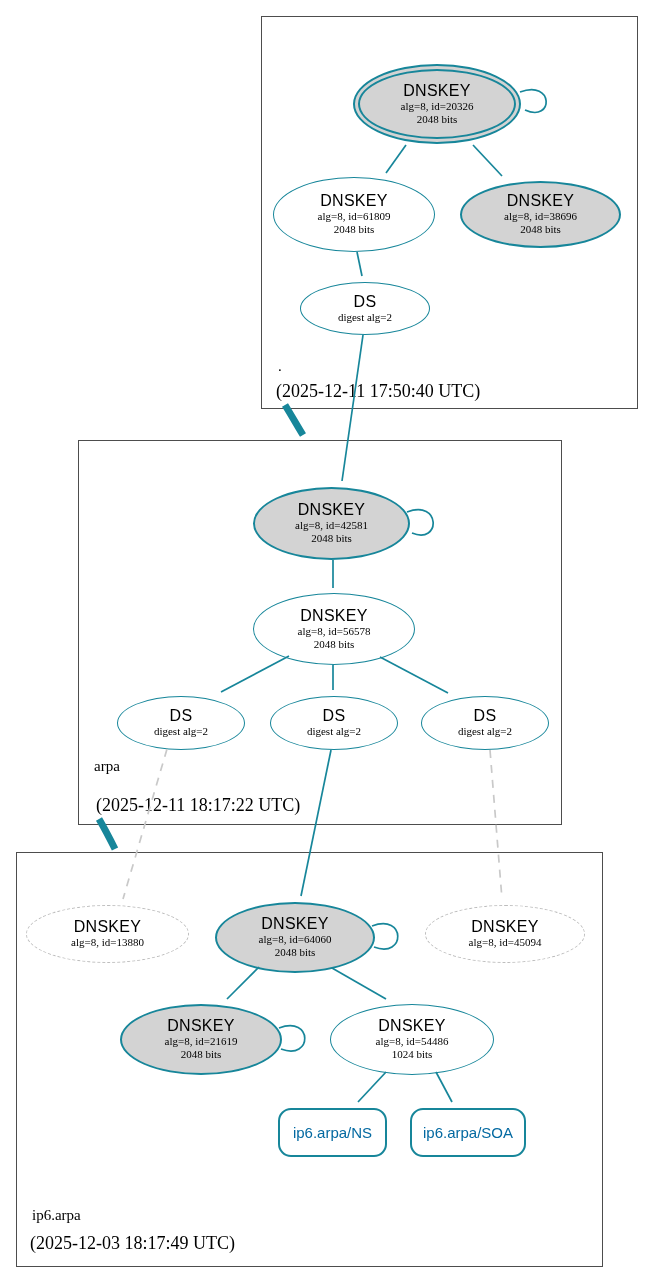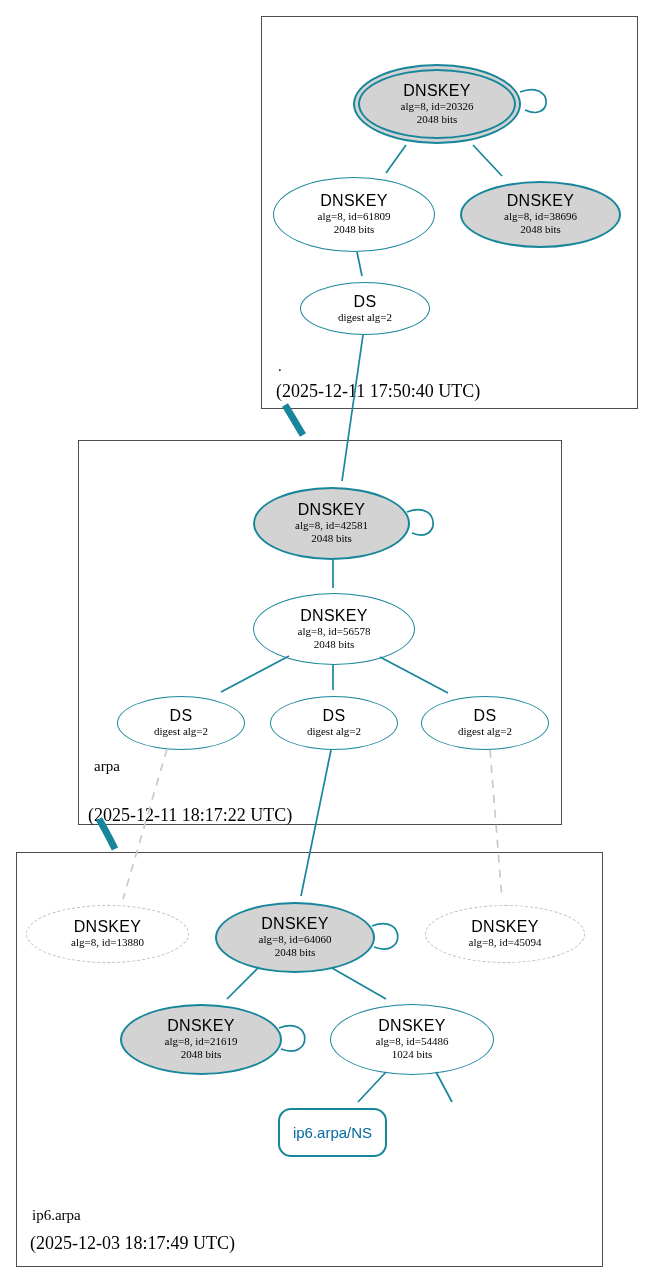--- a/index.html
+++ b/index.html
@@ -45,21 +45,21 @@
 <div id="canvas">
 
   <div class="zonebox" style="left:261px;top:16px;width:375px;height:391px;"></div>
   <div class="zonebox" style="left:78px;top:440px;width:482px;height:383px;"></div>
   <div class="zonebox" style="left:16px;top:852px;width:585px;height:413px;"></div>
 
   <div class="zname" style="left:278px;top:358px;">.</div>
   <div class="zts" style="left:276px;top:381px;">(2025-12-11 17:50:40 UTC)</div>
 
   <div class="zname" style="left:94px;top:758px;">arpa</div>
-  <div class="zts" style="left:88px;top:795px;margin-top:10px;">(2025-12-11 18:17:22 UTC)</div>
+  <div class="zts" style="left:96px;top:795px;">(2025-12-11 18:17:22 UTC)</div>
 
   <div class="zname" style="left:32px;top:1207px;">ip6.arpa</div>
   <div class="zts" style="left:30px;top:1233px;">(2025-12-03 18:17:49 UTC)</div>
 
   <div class="node ellipse sep double" style="left:353px;top:64px;width:168px;height:80px;">
     <div class="inner">
       <div class="t1">DNSKEY</div>
       <div class="t2">alg=8, id=20326</div>
       <div class="t2">2048 bits</div>
     </div>
@@ -134,20 +134,23 @@
   <div class="node ellipse" style="left:330px;top:1004px;width:164px;height:71px;">
     <div class="t1">DNSKEY</div>
     <div class="t2">alg=8, id=54486</div>
     <div class="t2">1024 bits</div>
   </div>
 
   <div class="node rr" style="left:278px;top:1108px;width:109px;height:49px;">
     <div class="rrlabel">ip6.arpa/NS</div>
   </div>
 
+  <div class="node rr" style="left:410px;top:1108px;width:116px;height:49px;">
+    <div class="rrlabel">ip6.arpa/SOA</div>
+  </div>
 
   <svg id="edges" viewBox="0 0 649 1278" xmlns="http://www.w3.org/2000/svg">
     <defs>
       <marker id="mT" markerUnits="userSpaceOnUse" markerWidth="12" markerHeight="10" refX="10" refY="5" orient="auto">
         <path d="M0,0 L12,5 L0,10 Z" fill="#17869a"></path>
       </marker>
       <marker id="mG" markerUnits="userSpaceOnUse" markerWidth="12" markerHeight="10" refX="10" refY="5" orient="auto">
         <path d="M0,0 L12,5 L0,10 Z" fill="#c9c9c9"></path>
       </marker>
       <marker id="mTB" markerUnits="userSpaceOnUse" markerWidth="21" markerHeight="19" refX="14" refY="9.5" orient="auto">

